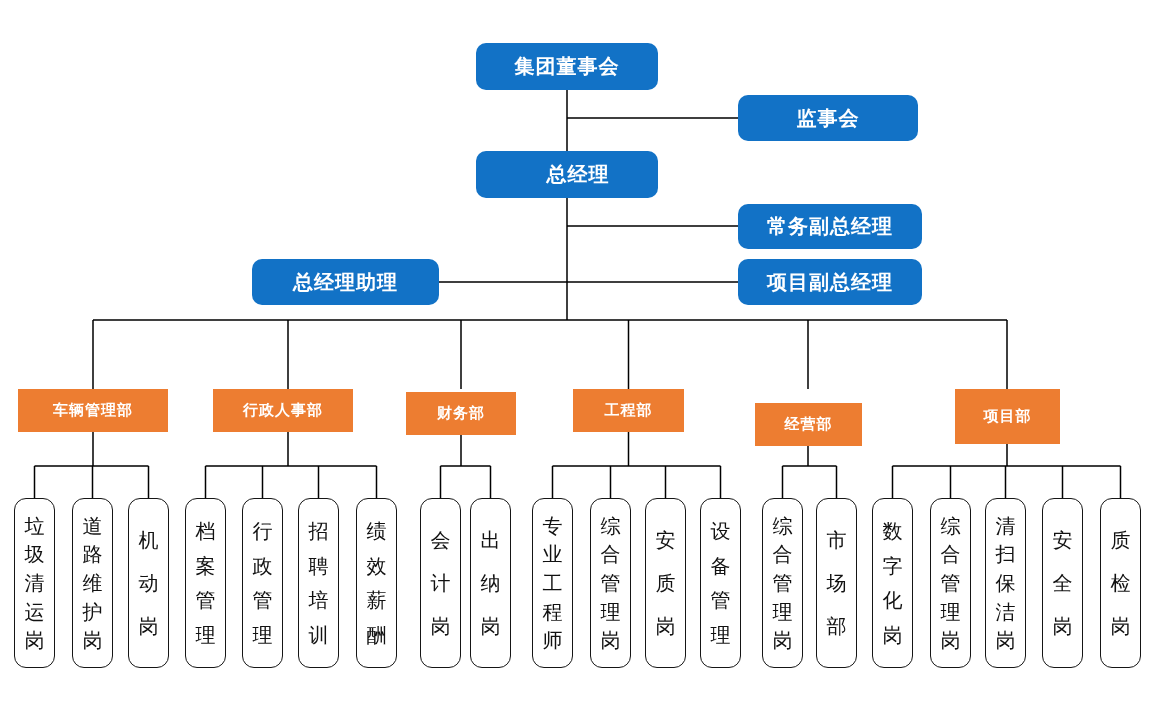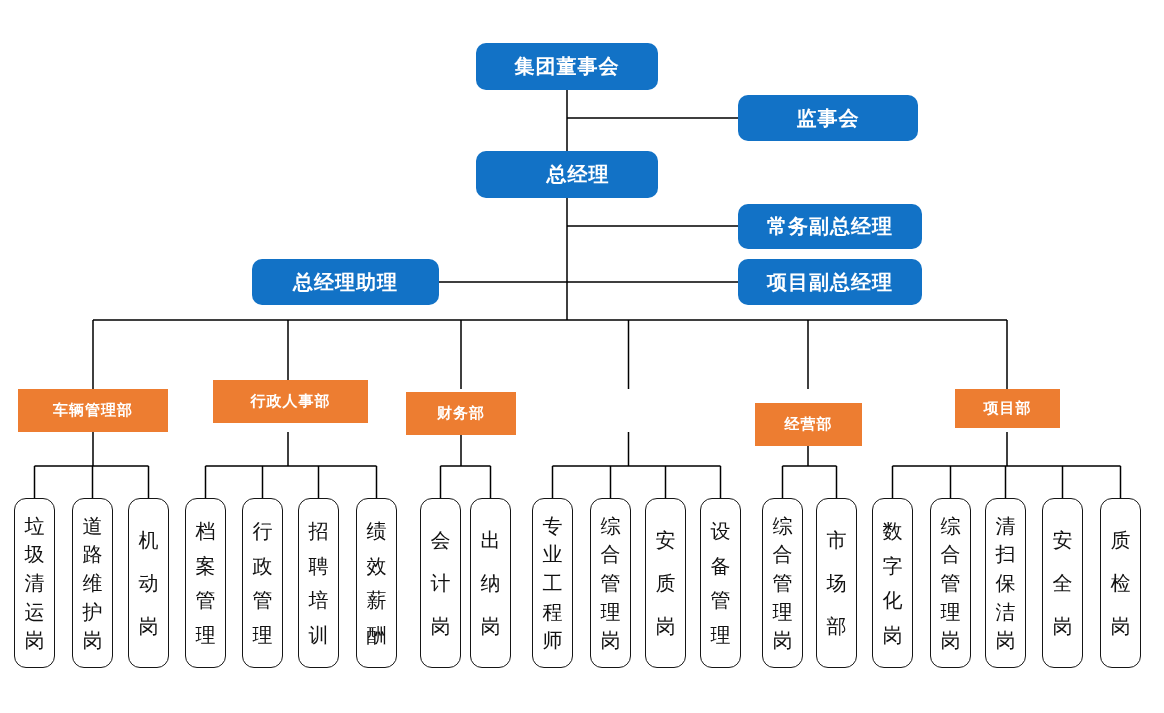--- a/index.html
+++ b/index.html
@@ -117,34 +117,37 @@
   </div>
 
   <div class="node blue" style="left:738px; top:259px; width:184px; height:46px;text-align:center;">
     <span>项目副总经理</span>
   </div>
 
   <div class="node orange" style="left:18px; top:389px; width:150px; height:43px;">
     <span>车辆管理部</span>
   </div>
 
-  <div class="node orange" style="left:213px; top:380px; width:155px; height:43px;">
+  <div class="node orange" style="left:213px; top:389px; width:140px; height:43px;">
     <span>行政人事部</span>
   </div>
 
   <div class="node orange" style="left:406px; top:392px; width:110px; height:43px;">
     <span>财务部</span>
   </div>
 
+  <div class="node orange" style="left:573px; top:389px; width:111px; height:43px;">
+    <span>工程部</span>
+  </div>
 
   <div class="node orange" style="left:755px; top:403px; width:107px; height:43px;">
     <span>经营部</span>
   </div>
 
-  <div class="node orange" style="left:955px; top:389px; width:105px; height:39px;">
+  <div class="node orange" style="left:955px; top:389px; width:105px; height:55px;">
     <span>项目部</span>
   </div>
 
   <div class="node leaf" style="left:14px;">
     <span class="vtext">
         <span>垃</span>
         <span>圾</span>
         <span>清</span>
         <span>运</span>
         <span>岗</span>

